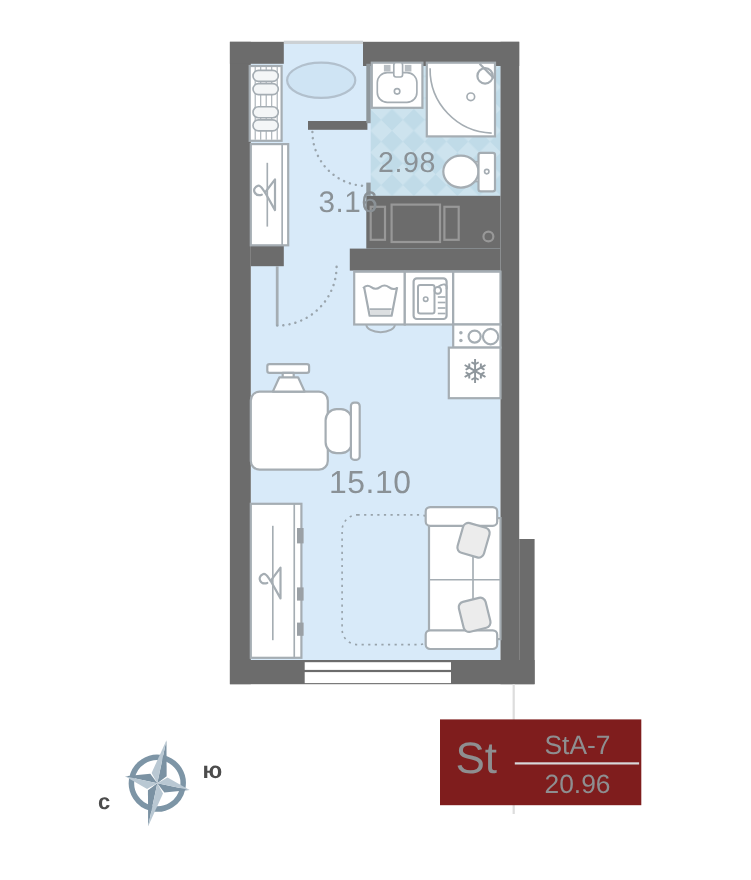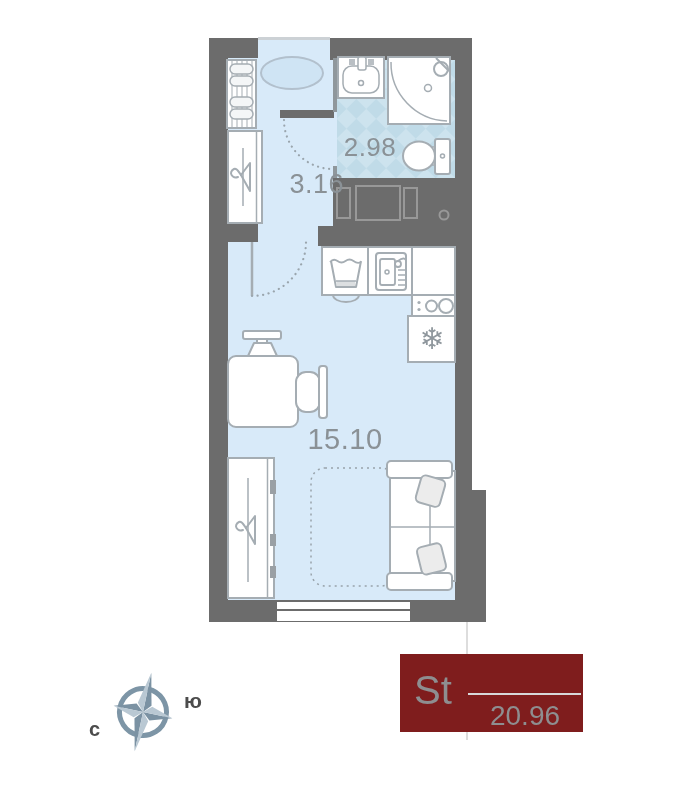--- a/index.html
+++ b/index.html
@@ -4,34 +4,34 @@
 <style>
   html,body{margin:0;padding:0;background:#fff;}
   .stage{
     position:relative;width:683px;height:800px;background:#ffffff;
     font-family:"Liberation Sans", sans-serif;overflow:hidden;
   }
   .stage svg{position:absolute;left:0;top:0;}
   .lbl{position:absolute;color:#8a9196;letter-spacing:.5px;line-height:1;}
   .lbl-hall{left:268px;top:171px;width:76px;font-size:27px;text-align:right;}
   .lbl-bath{left:339px;top:134px;width:62px;font-size:26px;text-align:center;}
-  .lbl-live{left:299px;top:425px;width:92px;font-size:29px;text-align:center;}
+  .lbl-live{left:299px;top:425px;width:92px;font-size:29px;text-align:left;}
   .snow{position:absolute;left:414px;top:321px;width:36px;height:36px;
         font-size:30px;text-align:center;color:#8f979d;line-height:36px;}
   .compass-letter{position:absolute;font-weight:bold;color:#4c4c4c;}
   .c-south{left:184px;top:689px;font-size:21px;}
   .c-north{left:89px;top:718px;font-size:20px;}
   .unit-card{position:absolute;left:400px;top:654px;width:183px;height:78px;
              background:#7f1d1d;}
   .unit-type{position:absolute;left:2px;top:14px;width:62px;text-align:center;
              font-size:40px;color:#8e8e90;}
   .unit-code{position:absolute;left:70px;top:10px;width:110px;text-align:center;
              font-size:24px;color:#8e8e90;}
   .unit-area{position:absolute;left:70px;top:46px;width:110px;text-align:center;
-             font-size:28px;color:#8e8e90;}
+             font-size:24px;color:#8e8e90;}
   .unit-hdiv{position:absolute;left:68px;top:39px;width:113px;height:2px;background:#d8d8da;}
   .unit-vdiv{position:absolute;left:466px;top:622px;width:2px;height:118px;background:#dddddd;}
 </style>
 </head>
 <body>
 
 <div class="stage">
 
   <svg width="683" height="800" viewBox="0 0 683 800">
     <defs>
@@ -224,16 +224,17 @@
   <div class="snow">❄</div>
 
   <div class="compass-letter c-south">ю</div>
   <div class="compass-letter c-north">с</div>
 
   <div class="unit-vdiv"></div>
 
   <div class="unit-card">
     <div class="unit-type">St</div>
     <div class="unit-hdiv"></div>
+    <div class="unit-code">StA-7</div>
     <div class="unit-area">20.96</div>
   </div>
 
 </div>
 
 </body></html>

